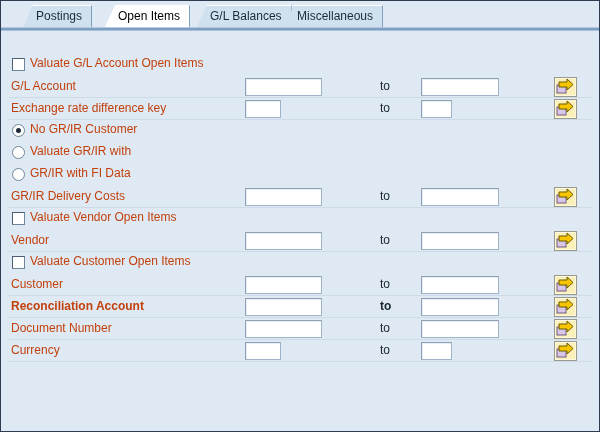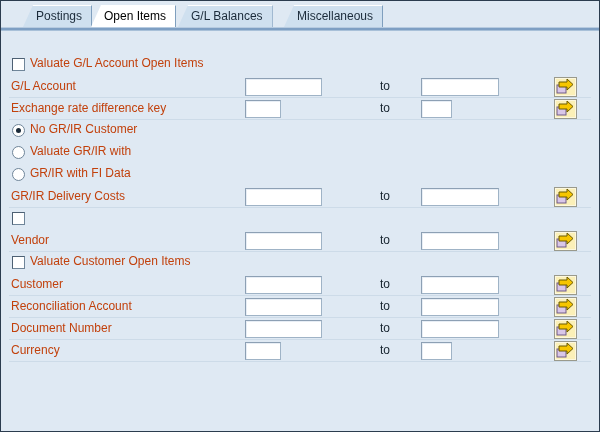--- a/index.html
+++ b/index.html
@@ -168,25 +168,25 @@
 
 <div id="screen">
 
   <div id="tabstrip">
     <div id="tab-underline-left"></div>
 
     <div class="tab" style="left:22px;">
       <span>Postings</span>
     </div>
 
-    <div class="tab active" style="left:90px;">
+    <div class="tab active" style="left:104px;">
       <span>Open Items</span>
     </div>
 
-    <div class="tab" style="left:177px;">
+    <div class="tab" style="left:196px;">
       <span>G/L Balances</span>
     </div>
 
     <div class="tab" style="left:283px;">
       <span>Miscellaneous</span>
     </div>
 
     <div id="tab-underline"></div>
   </div>
 
@@ -255,20 +255,21 @@
           <svg width="21" height="18" viewBox="0 0 21 18">
             <rect x="2" y="7" width="9" height="8" fill="#d9c7e8" stroke="#6f5a86" stroke-width="1"></rect>
             <path d="M4 4 L12 4 L12 1 L18 6.5 L12 12 L12 9 L4 9 Z" fill="#f7c600" stroke="#6b5a00" stroke-width="1" stroke-linejoin="round"></path>
           </svg>
         </span>
       </div>
     </div>
 
     <div class="row" style="top:176px;">
       <div class="cb"></div>
+      <div class="lbl indent">Valuate Vendor Open Items</div>
     </div>
 
     <div class="row" style="top:198px;">
       <div class="sep" style="top:21px;"></div>
       <div class="lbl">Vendor</div>
       <div class="fld f-left"></div>
       <div class="to">to</div>
       <div class="fld f-right"></div>
       <div class="arrowbtn">
         <span>
@@ -294,21 +295,21 @@
       <div class="arrowbtn">
         <span>
           <svg width="21" height="18" viewBox="0 0 21 18">
             <rect x="2" y="7" width="9" height="8" fill="#d9c7e8" stroke="#6f5a86" stroke-width="1"></rect>
             <path d="M4 4 L12 4 L12 1 L18 6.5 L12 12 L12 9 L4 9 Z" fill="#f7c600" stroke="#6b5a00" stroke-width="1" stroke-linejoin="round"></path>
           </svg>
         </span>
       </div>
     </div>
 
-    <div class="row" style="top:264px;">
+    <div class="row" style="top:264px;font-weight:bold;">
       <div class="sep" style="top:21px;"></div>
       <div class="lbl">Reconciliation Account</div>
       <div class="fld f-left"></div>
       <div class="to">to</div>
       <div class="fld f-right"></div>
       <div class="arrowbtn">
         <span>
           <svg width="21" height="18" viewBox="0 0 21 18">
             <rect x="2" y="7" width="9" height="8" fill="#d9c7e8" stroke="#6f5a86" stroke-width="1"></rect>
             <path d="M4 4 L12 4 L12 1 L18 6.5 L12 12 L12 9 L4 9 Z" fill="#f7c600" stroke="#6b5a00" stroke-width="1" stroke-linejoin="round"></path>

